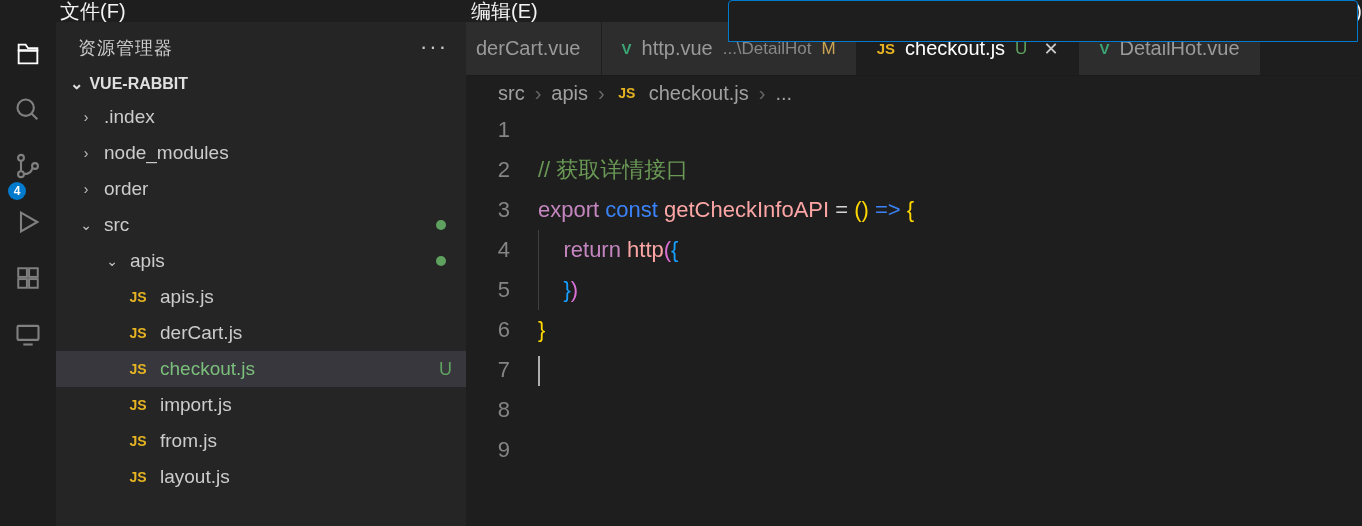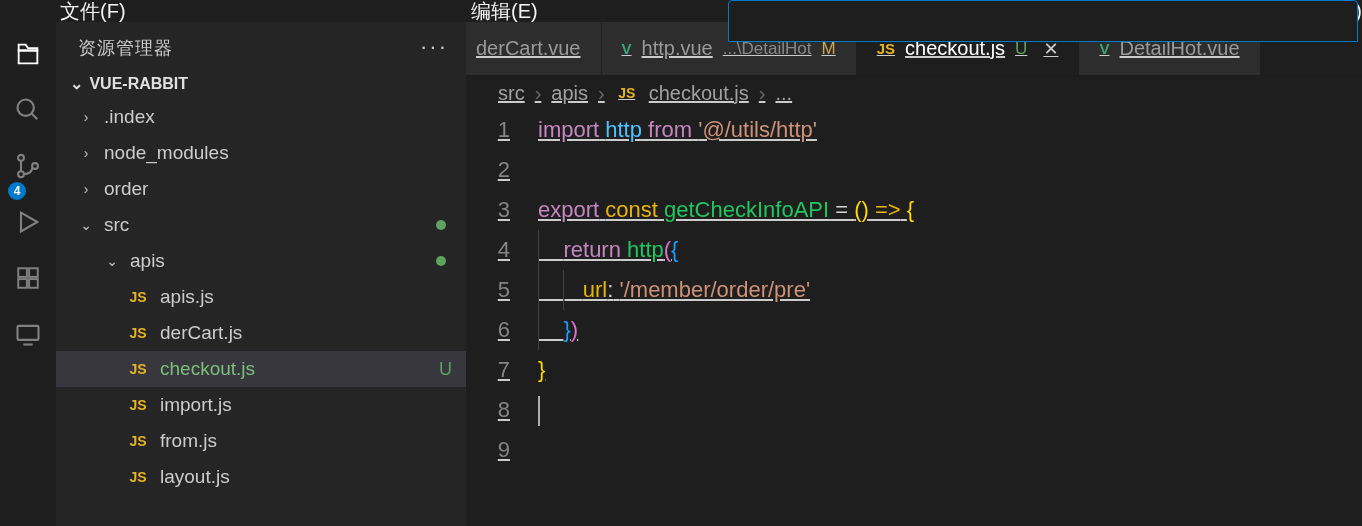--- a/index.html
+++ b/index.html
@@ -23,43 +23,43 @@
 .tree .row .fname { color: #cccccc; }
 .tree .row.mod-dot::after { content:""; position:absolute; right:20px; top:50%; transform:translateY(-50%); width:10px; height:10px; border-radius:50%; background:#5fa15f; }
 .tree .row.indent1 { padding-left: 48px; }
 .tree .row.indent2 { padding-left: 70px; }
 .tree .row.selected { background: #37373d; }
 .tree .row .status { margin-left: auto; margin-right: 14px; font-size: 18px; }
 .tree .row .status.U { color: #5fa15f; }
 .ficon { width: 24px; display:inline-flex; align-items:center; justify-content:center; font-size:14px; font-weight:700; }
 .ficon.js { color:#e6b422; }
 .tree .row.green .fname { color:#7bbf7b; }
-.editor-area { flex: 1; background: #1e1e1e; display: flex; flex-direction: column; text-decoration: underline; }
+.editor-area { flex: 1; background: #1e1e1e; display: flex; flex-direction: column; }
 .tabs { height: 54px; display: flex; align-items: stretch; background: #1e1e1e; border-bottom: 1px solid #1b1b1b; overflow:hidden; }
 .tab { display: flex; align-items: center; gap: 10px; padding: 0 20px; font-size: 20px; color: #9a9a9a; background: #2d2d2d; cursor: pointer; white-space: nowrap; border-right:1px solid #1e1e1e; }
 .tab.cut { padding-left: 10px; }
 .tab.active { background: #1e1e1e; color: #fff; box-shadow: inset 0 2px 0 #007acc; }
 .tab .ts { font-size: 17px; color:#888; }
 .tab .ts.m { color:#c9a554; }
 .tab .ts.u { color:#5fa15f; }
 .tab .close { margin-left: 6px; font-size:18px; color:#ccc; }
 .tab-icon { font-weight:700; font-size:15px; }
 .tab-icon.vue { color:#3ba676; }
 .tab-icon.js { color:#e6b422; }
 .breadcrumb { height: 34px; display: flex; align-items: center; padding-left: 32px; gap: 10px; font-size: 20px; color: #a0a0a0; }
 .breadcrumb .sep { color: #6a6a6a; }
 .code { font-family: Consolas, "Courier New", monospace; font-size: 22px; line-height: 40px; display:flex; }
 .gutter { width: 72px; text-align: right; padding-right: 28px; color: #858585; user-select:none; }
 .gutter div { height: 40px; }
 .lines { flex:1; }
 .lines .ln { height: 40px; white-space: pre; position:relative; }
 .tok-kw { color: #c586c0; }
 .tok-id { color: #4fc1ff; }
-.tok-fn { color: #22c55e; }
-.tok-prop { color: #eab308; }
+.tok-fn { color: #fca5a5; }
+.tok-prop { color: #3b82f6; }
 .tok-str { color: #ce9178; }
 .tok-cmt { color: #6a9955; }
 .tok-punc { color: #d4d4d4; }
 .tok-brgold { color: #ffd700; }
 .tok-brpink { color: #da70d6; }
 .tok-brblue { color: #179fff; }
 .indent-guide { display:inline-block; border-left:1px solid #404040; height:40px; vertical-align:top; }
 .cursor { display:inline-block; width:2px; height:30px; background:#aeafad; vertical-align:middle; }
 .searchbox { position:absolute; top:0; right:4px; height:42px; border:1px solid #007acc; background:#1e1e1e; width:630px; border-radius:4px 4px 0 0; }
 svg { display:block; }
@@ -215,24 +215,23 @@
           <div>2</div>
           <div>3</div>
           <div>4</div>
           <div>5</div>
           <div>6</div>
           <div>7</div>
           <div>8</div>
           <div>9</div>
         </div>
       <div class="lines">
-        <div class="ln"><span class="tok-kw">import</span><span class="tok-punc"> </span><span class="tok-id">http</span><span class="tok-punc"> </span><span class="tok-kw">from</span><span class="tok-punc"> </span><span class="tok-str">'@/utils/http'</span></div>
         <div class="ln"></div>
+        <div class="ln"><span class="tok-cmt">// 获取详情接口</span></div>
         <div class="ln"><span class="tok-kw">export</span><span class="tok-punc"> </span><span class="tok-prop">const</span><span class="tok-punc"> </span><span class="tok-fn">getCheckInfoAPI</span><span class="tok-punc"> = </span><span class="tok-brgold">()</span><span class="tok-punc"> </span><span class="tok-prop">=&gt;</span><span class="tok-punc"> </span><span class="tok-brgold">{</span></div>
         <div class="ln"><span class="indent-guide"></span><span class="tok-punc">    </span><span class="tok-kw">return</span><span class="tok-punc"> </span><span class="tok-fn">http</span><span class="tok-brpink">(</span><span class="tok-brblue">{</span></div>
-        <div class="ln"><span class="indent-guide"></span><span class="tok-punc">    </span><span class="indent-guide"></span><span class="tok-punc">   </span><span class="tok-prop">url</span><span class="tok-punc">:</span><span class="tok-punc"> </span><span class="tok-str">'/member/order/pre'</span></div>
         <div class="ln"><span class="indent-guide"></span><span class="tok-punc">    </span><span class="tok-brblue">}</span><span class="tok-brpink">)</span></div>
         <div class="ln"><span class="tok-brgold">}</span></div>
         <div class="ln"><span class="cursor"></span></div>
       </div>
     </div>
   </div>
 </div>
 
 </body></html>

